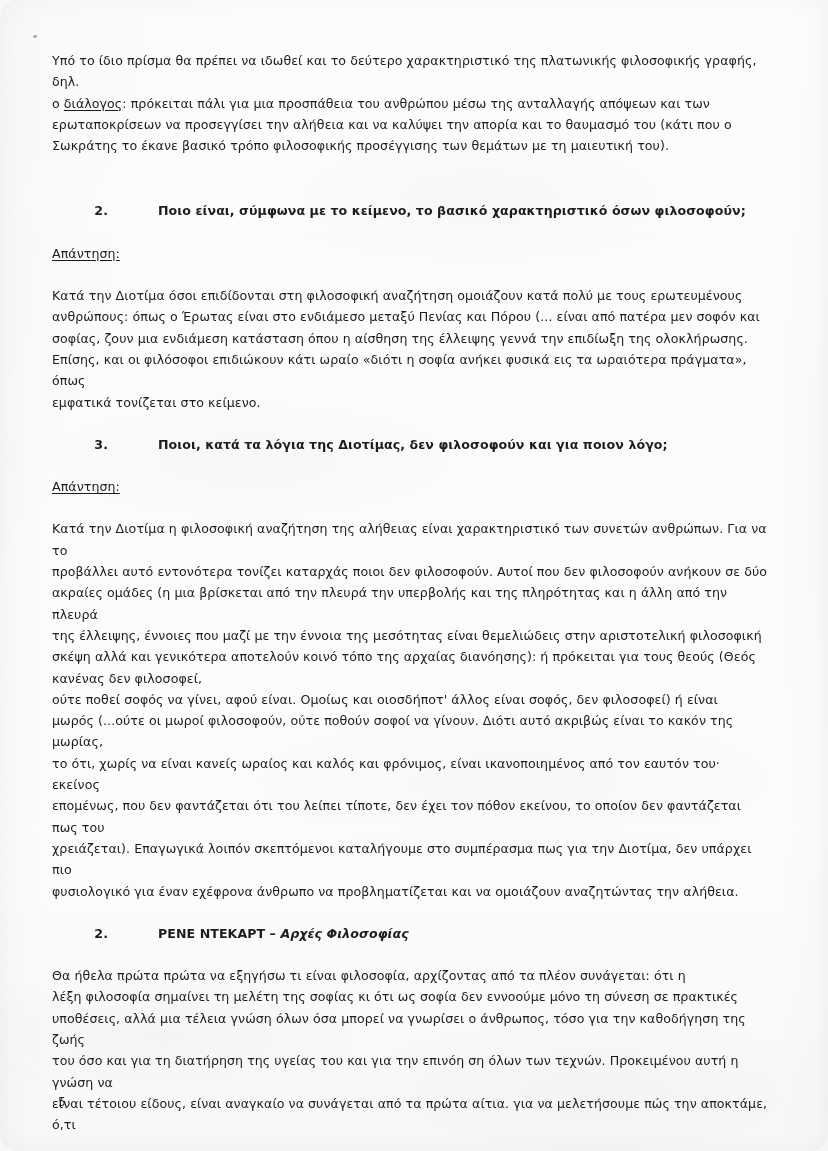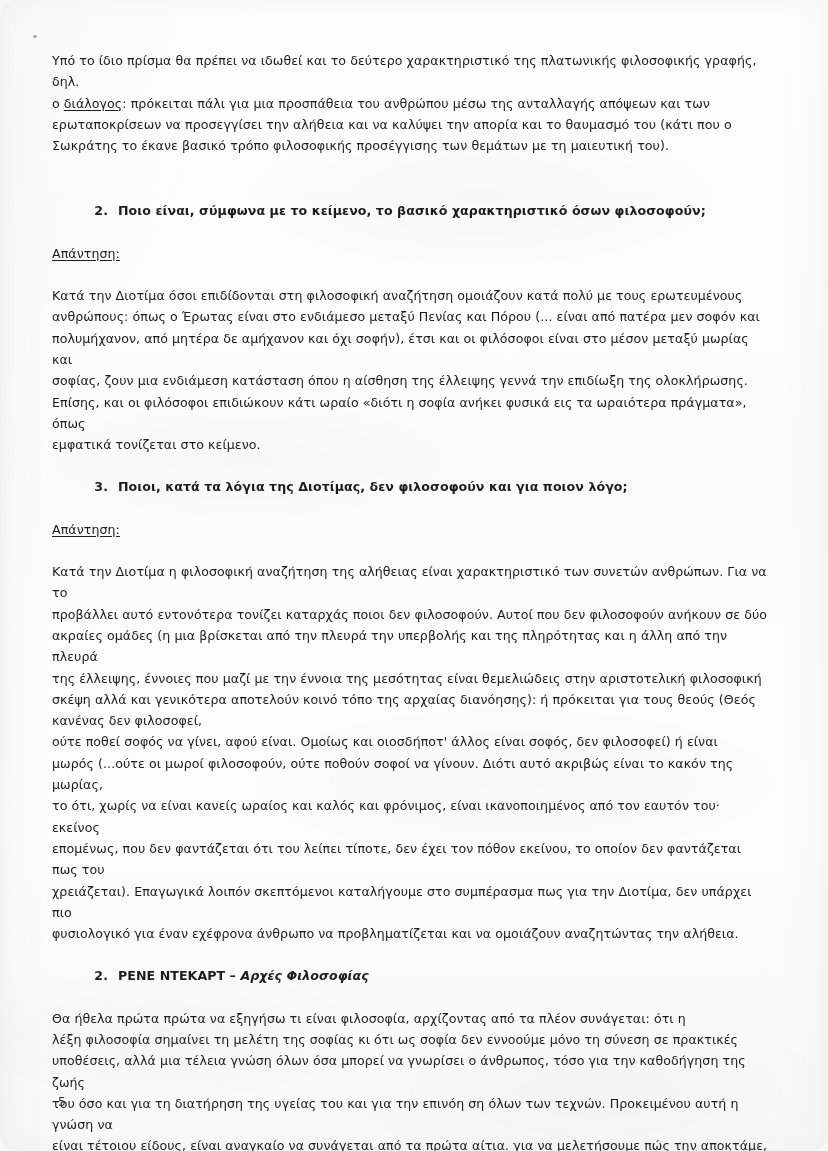--- a/index.html
+++ b/index.html
@@ -97,21 +97,21 @@
   }
   .qrow .num {
     width: 26px;
     flex: 0 0 26px;
     text-align: right;
     padding-right: 10px;
     box-sizing: content-box;
   }
   .q-indent-a { margin-left: 30px; }
   .q-indent-b { margin-left: 30px; }
-  .qrow .qtext { flex: 1; }
+  .qrow .qtext { flex: 1; margin-left: 40px; }
 
   b, .bold { font-weight: 700; }
   i, .ital { }
   .bi { font-weight: 700; font-style: italic; }
 
   .folio {
     position: absolute;
     left: 58px;
     top: 1094px;
     font-size: 12.4px;
@@ -150,21 +150,20 @@
 
     <div class="gap-md"></div>
 
     <p><span class="answer-label">Απάντηση:</span></p>
 
     <div class="gap-md"></div>
 
     <div class="para">
       <p>Κατά την Διοτίμα όσοι επιδίδονται στη φιλοσοφική αναζήτηση ομοιάζουν κατά πολύ με τους ερωτευμένους</p>
       <p><span>ανθρώπους: όπως ο Έρωτας είναι στο ενδιάμεσο μεταξύ Πενίας και Πόρου </span><span class="ital">(... είναι από πατέρα μεν σοφόν και</span></p>
-      <p><span class="ital">πολυμήχανον, από μητέρα δε αμήχανον και όχι σοφήν)</span><span>, έτσι και οι φιλόσοφοι είναι στο μέσον μεταξύ μωρίας και</span></p>
       <p>σοφίας, ζουν μια ενδιάμεση κατάσταση όπου η αίσθηση της έλλειψης γεννά την επιδίωξη της ολοκλήρωσης.</p>
       <p><span>Επίσης, και οι φιλόσοφοι επιδιώκουν κάτι ωραίο </span><span class="ital">«διότι η σοφία ανήκει φυσικά εις τα ωραιότερα πράγματα»</span><span>, όπως</span></p>
       <p>εμφατικά τονίζεται στο κείμενο.</p>
     </div>
 
     <div class="gap-md"></div>
 
     <div class="qrow q-indent-a">
       <span class="num bold">3.</span>
       <span class="qtext bold">Ποιοι, κατά τα λόγια της Διοτίμας, δεν φιλοσοφούν και για ποιον λόγο;</span>

